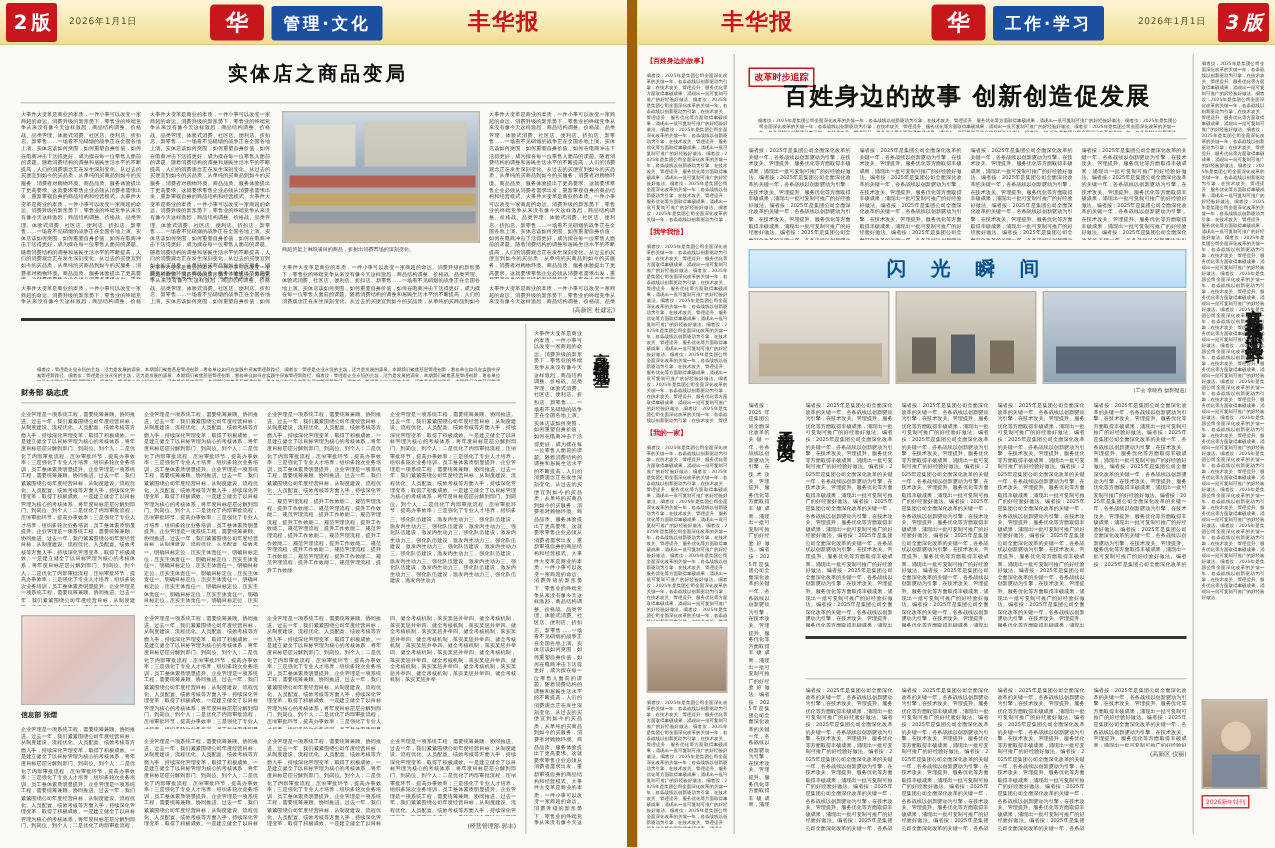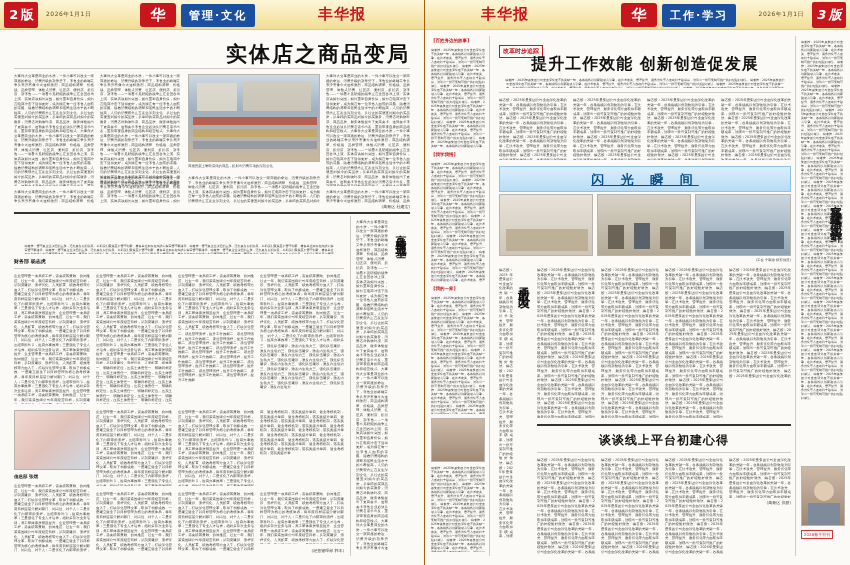--- a/index.html
+++ b/index.html
@@ -15,21 +15,21 @@
     background: #e9e7e2;
     overflow: hidden;
   }
   .page-sheet {
     position: absolute;
     top: 0;
     height: 565px;
     background: #fbfaf7;
     overflow: hidden;
   }
-  #page-left  { left: 0;   width: 425px; border-right: 1px solid #a16207; }
+  #page-left  { left: 0;   width: 425px; border-right: 7px solid #a16207; }
   #page-right { left: 425px; width: 425px; }
 
   
   .masthead {
     position: relative;
     height: 30px;
     background: linear-gradient(180deg,#fdf6d8 0%, #f7e9b3 55%, #f2dd95 100%);
     border-bottom: 1px solid #d8c98e;
   }
   .page-badge {
@@ -182,21 +182,21 @@
       <div class="page-badge left">2 版</div>
       <div class="mast-date l">2026年1月1日</div>
       <div class="mast-center l">
         <div class="logo-box">华</div>
         <div class="section-plate">管理·文化</div>
       </div>
       <div class="paper-name l">丰华报</div>
     </div>
 
     <div class="box" style="left:14px; top:40px; width:396px;">
-      <div class="headline" style="font-size:21px; letter-spacing:2px;text-align:right;">实体店之商品变局</div>
+      <div class="headline" style="font-size:13px; letter-spacing:2px;">实体店之商品变局</div>
     </div>
     <div class="rule-h" style="left:14px; top:68px; width:396px;"></div>
 
     <div class="box col-text" style="left:14px; top:74px; width:80px; height:112px;">大事件大变革是商业的本质，一件小事可以改变一家商超的命运。消费升级的新形势下，零售业的终端竞争从来没有像今天这样激烈，商品结构调整、价格战、品类管理、体验式消费、社区店、便利店、折扣店、新零售……一场看不见硝烟的战争正在全国各地上演。实体店该如何突围，如何重塑自身价值，如何在电商冲击下活得更好，成为摆在每一位零售人面前的课题。随着消费结构的调整和居民生活水平的不断提高，人们的消费观念正在发生深刻变化。从过去的买便宜到如今的买品质，从单纯的买商品到如今的买服务，消费者对购物环境、商品品质、服务体验提出了更高要求。这就要求零售企业必须从消费者需求出发，重新审视自身的商品结构和经营模式。大事件大变革是商业的本质，一件小事可以改变一家商超的命运。消费升级的新形势下，零售业的终端竞争从来没有像今天这样激烈，商品结构调整、价格战、品类管理、体验式消费、社区店、便利店、折扣店、新零售……一场看不见硝烟的战争正在全国各地上演。实体店该如何突围，如何重塑自身价值，如何在电商冲击下活得更好，成为摆在每一位零售人面前的课题。随着消费结构的调整和居民生活水平的不断提高，人们的消费观念正在发生深刻变化。从过去的买便宜到如今的买品质，从单纯的买商品到如今的买服务，消费者对购物环境、商品品质、服务体验提出了更高要求。这就要求零售企业必须从消费者需求出发，重新审视自身的商品结构和经营模式。</div>
     <div class="box col-text" style="left:100px; top:74px; width:80px; height:112px;">大事件大变革是商业的本质，一件小事可以改变一家商超的命运。消费升级的新形势下，零售业的终端竞争从来没有像今天这样激烈，商品结构调整、价格战、品类管理、体验式消费、社区店、便利店、折扣店、新零售……一场看不见硝烟的战争正在全国各地上演。实体店该如何突围，如何重塑自身价值，如何在电商冲击下活得更好，成为摆在每一位零售人面前的课题。随着消费结构的调整和居民生活水平的不断提高，人们的消费观念正在发生深刻变化。从过去的买便宜到如今的买品质，从单纯的买商品到如今的买服务，消费者对购物环境、商品品质、服务体验提出了更高要求。这就要求零售企业必须从消费者需求出发，重新审视自身的商品结构和经营模式。大事件大变革是商业的本质，一件小事可以改变一家商超的命运。消费升级的新形势下，零售业的终端竞争从来没有像今天这样激烈，商品结构调整、价格战、品类管理、体验式消费、社区店、便利店、折扣店、新零售……一场看不见硝烟的战争正在全国各地上演。实体店该如何突围，如何重塑自身价值，如何在电商冲击下活得更好，成为摆在每一位零售人面前的课题。随着消费结构的调整和居民生活水平的不断提高，人们的消费观念正在发生深刻变化。从过去的买便宜到如今的买品质，从单纯的买商品到如今的买服务，消费者对购物环境、商品品质、服务体验提出了更高要求。这就要求零售企业必须从消费者需求出发，重新审视自身的商品结构和经营模式。</div>
     <div class="photo ph-shelf" style="left:188px; top:74px; width:132px; height:88px;">
       <div style="position:absolute;left:4px;top:42px;width:124px;height:8px;background:#b9452f;opacity:.75;"></div>
       <div style="position:absolute;left:4px;top:54px;width:124px;height:8px;background:#c9a24a;opacity:.7;"></div>
       <div style="position:absolute;left:4px;top:66px;width:124px;height:8px;background:#7e8ca0;opacity:.6;"></div>
       <div style="position:absolute;left:8px;top:8px;width:40px;height:28px;background:#e3dcc9;opacity:.8;"></div>
@@ -269,32 +269,32 @@
       <div style="font-size:4.5px;color:#c8161d;font-weight:bold;">【我的一家】</div>
     </div>
     <div class="box col-text tiny" style="left:6px; top:296px; width:54px; height:118px;">编者按：2025年是集团公司全面深化改革的关键一年，各条战线以创新驱动为引擎，在技术攻关、管理提升、服务优化等方面取得丰硕成果，涌现出一批可复制可推广的好经验好做法。编者按：2025年是集团公司全面深化改革的关键一年，各条战线以创新驱动为引擎，在技术攻关、管理提升、服务优化等方面取得丰硕成果，涌现出一批可复制可推广的好经验好做法。编者按：2025年是集团公司全面深化改革的关键一年，各条战线以创新驱动为引擎，在技术攻关、管理提升、服务优化等方面取得丰硕成果，涌现出一批可复制可推广的好经验好做法。编者按：2025年是集团公司全面深化改革的关键一年，各条战线以创新驱动为引擎，在技术攻关、管理提升、服务优化等方面取得丰硕成果，涌现出一批可复制可推广的好经验好做法。编者按：2025年是集团公司全面深化改革的关键一年，各条战线以创新驱动为引擎，在技术攻关、管理提升、服务优化等方面取得丰硕成果，涌现出一批可复制可推广的好经验好做法。编者按：2025年是集团公司全面深化改革的关键一年，各条战线以创新驱动为引擎，在技术攻关、管理提升、服务优化等方面取得丰硕成果，涌现出一批可复制可推广的好经验好做法。编者按：2025年是集团公司全面深化改革的关键一年，各条战线以创新驱动为引擎，在技术攻关、管理提升、服务优化等方面取得丰硕成果，涌现出一批可复制可推广的好经验好做法。</div>
     <div class="photo ph-portrait" style="left:6px; top:418px; width:54px; height:44px;"></div>
     <div class="box col-text tiny" style="left:6px; top:466px; width:54px; height:86px;">编者按：2025年是集团公司全面深化改革的关键一年，各条战线以创新驱动为引擎，在技术攻关、管理提升、服务优化等方面取得丰硕成果，涌现出一批可复制可推广的好经验好做法。编者按：2025年是集团公司全面深化改革的关键一年，各条战线以创新驱动为引擎，在技术攻关、管理提升、服务优化等方面取得丰硕成果，涌现出一批可复制可推广的好经验好做法。编者按：2025年是集团公司全面深化改革的关键一年，各条战线以创新驱动为引擎，在技术攻关、管理提升、服务优化等方面取得丰硕成果，涌现出一批可复制可推广的好经验好做法。编者按：2025年是集团公司全面深化改革的关键一年，各条战线以创新驱动为引擎，在技术攻关、管理提升、服务优化等方面取得丰硕成果，涌现出一批可复制可推广的好经验好做法。编者按：2025年是集团公司全面深化改革的关键一年，各条战线以创新驱动为引擎，在技术攻关、管理提升、服务优化等方面取得丰硕成果，涌现出一批可复制可推广的好经验好做法。</div>
 
     <div style="position:absolute; left:74px; top:38px;">
       <span class="kicker">改革时步追踪</span>
     </div>
     <div class="box" style="left:74px; top:54px; width:292px;">
-      <div class="headline" style="font-size:16px; letter-spacing:1px;">提升工作效能   创新创造促发展</div>
+      <div class="headline" style="font-size:16px; letter-spacing:1px;">百姓身边的故事   创新创造促发展</div>
     </div>
     <div class="box col-text tiny" style="left:80px; top:78px; width:280px; height:10px; text-align:center;">编者按：2025年是集团公司全面深化改革的关键一年，各条战线以创新驱动为引擎，在技术攻关、管理提升、服务优化等方面取得丰硕成果，涌现出一批可复制可推广的好经验好做法。编者按：2025年是集团公司全面深化改革的关键一年，各条战线以创新驱动为引擎，在技术攻关、管理提升、服务优化等方面取得丰硕成果，涌现出一批可复制可推广的好经验好做法。编者按：2025年是集团公司全面深化改革的关键一年，各条战线以创新驱动为引擎，在技术攻关、管理提升、服务优化等方面取得丰硕成果，涌现出一批可复制可推广的好经验好做法。编者按：2025年是集团公司全面深化改革的关键一年，各条战线以创新驱动为引擎，在技术攻关、管理提升、服务优化等方面取得丰硕成果，涌现出一批可复制可推广的好经验好做法。</div>
     <div class="rule-h" style="left:74px; top:92px; width:292px;"></div>
 
     <div class="box col-text" style="left:74px; top:98px; width:68px; height:62px;">编者按：2025年是集团公司全面深化改革的关键一年，各条战线以创新驱动为引擎，在技术攻关、管理提升、服务优化等方面取得丰硕成果，涌现出一批可复制可推广的好经验好做法。编者按：2025年是集团公司全面深化改革的关键一年，各条战线以创新驱动为引擎，在技术攻关、管理提升、服务优化等方面取得丰硕成果，涌现出一批可复制可推广的好经验好做法。编者按：2025年是集团公司全面深化改革的关键一年，各条战线以创新驱动为引擎，在技术攻关、管理提升、服务优化等方面取得丰硕成果，涌现出一批可复制可推广的好经验好做法。编者按：2025年是集团公司全面深化改革的关键一年，各条战线以创新驱动为引擎，在技术攻关、管理提升、服务优化等方面取得丰硕成果，涌现出一批可复制可推广的好经验好做法。</div>
     <div class="box col-text" style="left:148px; top:98px; width:68px; height:62px;">编者按：2025年是集团公司全面深化改革的关键一年，各条战线以创新驱动为引擎，在技术攻关、管理提升、服务优化等方面取得丰硕成果，涌现出一批可复制可推广的好经验好做法。编者按：2025年是集团公司全面深化改革的关键一年，各条战线以创新驱动为引擎，在技术攻关、管理提升、服务优化等方面取得丰硕成果，涌现出一批可复制可推广的好经验好做法。编者按：2025年是集团公司全面深化改革的关键一年，各条战线以创新驱动为引擎，在技术攻关、管理提升、服务优化等方面取得丰硕成果，涌现出一批可复制可推广的好经验好做法。编者按：2025年是集团公司全面深化改革的关键一年，各条战线以创新驱动为引擎，在技术攻关、管理提升、服务优化等方面取得丰硕成果，涌现出一批可复制可推广的好经验好做法。</div>
     <div class="box col-text" style="left:222px; top:98px; width:68px; height:62px;">编者按：2025年是集团公司全面深化改革的关键一年，各条战线以创新驱动为引擎，在技术攻关、管理提升、服务优化等方面取得丰硕成果，涌现出一批可复制可推广的好经验好做法。编者按：2025年是集团公司全面深化改革的关键一年，各条战线以创新驱动为引擎，在技术攻关、管理提升、服务优化等方面取得丰硕成果，涌现出一批可复制可推广的好经验好做法。编者按：2025年是集团公司全面深化改革的关键一年，各条战线以创新驱动为引擎，在技术攻关、管理提升、服务优化等方面取得丰硕成果，涌现出一批可复制可推广的好经验好做法。编者按：2025年是集团公司全面深化改革的关键一年，各条战线以创新驱动为引擎，在技术攻关、管理提升、服务优化等方面取得丰硕成果，涌现出一批可复制可推广的好经验好做法。</div>
     <div class="box col-text" style="left:296px; top:98px; width:70px; height:62px;">编者按：2025年是集团公司全面深化改革的关键一年，各条战线以创新驱动为引擎，在技术攻关、管理提升、服务优化等方面取得丰硕成果，涌现出一批可复制可推广的好经验好做法。编者按：2025年是集团公司全面深化改革的关键一年，各条战线以创新驱动为引擎，在技术攻关、管理提升、服务优化等方面取得丰硕成果，涌现出一批可复制可推广的好经验好做法。编者按：2025年是集团公司全面深化改革的关键一年，各条战线以创新驱动为引擎，在技术攻关、管理提升、服务优化等方面取得丰硕成果，涌现出一批可复制可推广的好经验好做法。编者按：2025年是集团公司全面深化改革的关键一年，各条战线以创新驱动为引擎，在技术攻关、管理提升、服务优化等方面取得丰硕成果，涌现出一批可复制可推广的好经验好做法。</div>
 
     <div class="flash-band" style="left:74px; top:166px; width:292px; height:26px;">
-      <div class="flash-title" style="line-height:26px;text-decoration:underline;">闪  光  瞬  间</div>
+      <div class="flash-title" style="line-height:26px;">闪  光  瞬  间</div>
     </div>
     <div class="photo ph-room" style="left:74px; top:194px; width:94px; height:62px;">
       <div style="position:absolute;left:6px;top:34px;width:82px;height:22px;background:#b8a98c;opacity:.8;"></div>
     </div>
     <div class="photo ph-people" style="left:172px; top:194px; width:94px; height:62px;">
       <div style="position:absolute;left:10px;top:30px;width:16px;height:24px;background:#6b6457;"></div>
       <div style="position:absolute;left:36px;top:28px;width:16px;height:26px;background:#59616b;"></div>
       <div style="position:absolute;left:62px;top:32px;width:16px;height:22px;background:#7a6f5e;"></div>
     </div>
     <div class="photo ph-desk" style="left:270px; top:194px; width:96px; height:62px;">
@@ -305,23 +305,20 @@
     <div class="vert-title" style="left:90px; top:278px; font-size:12px;">勇敢出发</div>
     <div class="box col-text" style="left:74px; top:268px; width:14px; height:270px;">编者按：2025年是集团公司全面深化改革的关键一年，各条战线以创新驱动为引擎，在技术攻关、管理提升、服务优化等方面取得丰硕成果，涌现出一批可复制可推广的好经验好做法。编者按：2025年是集团公司全面深化改革的关键一年，各条战线以创新驱动为引擎，在技术攻关、管理提升、服务优化等方面取得丰硕成果，涌现出一批可复制可推广的好经验好做法。编者按：2025年是集团公司全面深化改革的关键一年，各条战线以创新驱动为引擎，在技术攻关、管理提升、服务优化等方面取得丰硕成果，涌现出一批可复制可推广的好经验好做法。</div>
 
     <div class="box col-text" style="left:112px; top:268px; width:58px; height:150px;">编者按：2025年是集团公司全面深化改革的关键一年，各条战线以创新驱动为引擎，在技术攻关、管理提升、服务优化等方面取得丰硕成果，涌现出一批可复制可推广的好经验好做法。编者按：2025年是集团公司全面深化改革的关键一年，各条战线以创新驱动为引擎，在技术攻关、管理提升、服务优化等方面取得丰硕成果，涌现出一批可复制可推广的好经验好做法。编者按：2025年是集团公司全面深化改革的关键一年，各条战线以创新驱动为引擎，在技术攻关、管理提升、服务优化等方面取得丰硕成果，涌现出一批可复制可推广的好经验好做法。编者按：2025年是集团公司全面深化改革的关键一年，各条战线以创新驱动为引擎，在技术攻关、管理提升、服务优化等方面取得丰硕成果，涌现出一批可复制可推广的好经验好做法。编者按：2025年是集团公司全面深化改革的关键一年，各条战线以创新驱动为引擎，在技术攻关、管理提升、服务优化等方面取得丰硕成果，涌现出一批可复制可推广的好经验好做法。编者按：2025年是集团公司全面深化改革的关键一年，各条战线以创新驱动为引擎，在技术攻关、管理提升、服务优化等方面取得丰硕成果，涌现出一批可复制可推广的好经验好做法。编者按：2025年是集团公司全面深化改革的关键一年，各条战线以创新驱动为引擎，在技术攻关、管理提升、服务优化等方面取得丰硕成果，涌现出一批可复制可推广的好经验好做法。</div>
     <div class="box col-text" style="left:176px; top:268px; width:58px; height:150px;">编者按：2025年是集团公司全面深化改革的关键一年，各条战线以创新驱动为引擎，在技术攻关、管理提升、服务优化等方面取得丰硕成果，涌现出一批可复制可推广的好经验好做法。编者按：2025年是集团公司全面深化改革的关键一年，各条战线以创新驱动为引擎，在技术攻关、管理提升、服务优化等方面取得丰硕成果，涌现出一批可复制可推广的好经验好做法。编者按：2025年是集团公司全面深化改革的关键一年，各条战线以创新驱动为引擎，在技术攻关、管理提升、服务优化等方面取得丰硕成果，涌现出一批可复制可推广的好经验好做法。编者按：2025年是集团公司全面深化改革的关键一年，各条战线以创新驱动为引擎，在技术攻关、管理提升、服务优化等方面取得丰硕成果，涌现出一批可复制可推广的好经验好做法。编者按：2025年是集团公司全面深化改革的关键一年，各条战线以创新驱动为引擎，在技术攻关、管理提升、服务优化等方面取得丰硕成果，涌现出一批可复制可推广的好经验好做法。编者按：2025年是集团公司全面深化改革的关键一年，各条战线以创新驱动为引擎，在技术攻关、管理提升、服务优化等方面取得丰硕成果，涌现出一批可复制可推广的好经验好做法。编者按：2025年是集团公司全面深化改革的关键一年，各条战线以创新驱动为引擎，在技术攻关、管理提升、服务优化等方面取得丰硕成果，涌现出一批可复制可推广的好经验好做法。</div>
     <div class="box col-text" style="left:240px; top:268px; width:58px; height:150px;">编者按：2025年是集团公司全面深化改革的关键一年，各条战线以创新驱动为引擎，在技术攻关、管理提升、服务优化等方面取得丰硕成果，涌现出一批可复制可推广的好经验好做法。编者按：2025年是集团公司全面深化改革的关键一年，各条战线以创新驱动为引擎，在技术攻关、管理提升、服务优化等方面取得丰硕成果，涌现出一批可复制可推广的好经验好做法。编者按：2025年是集团公司全面深化改革的关键一年，各条战线以创新驱动为引擎，在技术攻关、管理提升、服务优化等方面取得丰硕成果，涌现出一批可复制可推广的好经验好做法。编者按：2025年是集团公司全面深化改革的关键一年，各条战线以创新驱动为引擎，在技术攻关、管理提升、服务优化等方面取得丰硕成果，涌现出一批可复制可推广的好经验好做法。编者按：2025年是集团公司全面深化改革的关键一年，各条战线以创新驱动为引擎，在技术攻关、管理提升、服务优化等方面取得丰硕成果，涌现出一批可复制可推广的好经验好做法。编者按：2025年是集团公司全面深化改革的关键一年，各条战线以创新驱动为引擎，在技术攻关、管理提升、服务优化等方面取得丰硕成果，涌现出一批可复制可推广的好经验好做法。编者按：2025年是集团公司全面深化改革的关键一年，各条战线以创新驱动为引擎，在技术攻关、管理提升、服务优化等方面取得丰硕成果，涌现出一批可复制可推广的好经验好做法。</div>
     <div class="box col-text" style="left:304px; top:268px; width:62px; height:110px;">编者按：2025年是集团公司全面深化改革的关键一年，各条战线以创新驱动为引擎，在技术攻关、管理提升、服务优化等方面取得丰硕成果，涌现出一批可复制可推广的好经验好做法。编者按：2025年是集团公司全面深化改革的关键一年，各条战线以创新驱动为引擎，在技术攻关、管理提升、服务优化等方面取得丰硕成果，涌现出一批可复制可推广的好经验好做法。编者按：2025年是集团公司全面深化改革的关键一年，各条战线以创新驱动为引擎，在技术攻关、管理提升、服务优化等方面取得丰硕成果，涌现出一批可复制可推广的好经验好做法。编者按：2025年是集团公司全面深化改革的关键一年，各条战线以创新驱动为引擎，在技术攻关、管理提升、服务优化等方面取得丰硕成果，涌现出一批可复制可推广的好经验好做法。编者按：2025年是集团公司全面深化改革的关键一年，各条战线以创新驱动为引擎，在技术攻关、管理提升、服务优化等方面取得丰硕成果，涌现出一批可复制可推广的好经验好做法。编者按：2025年是集团公司全面深化改革的关键一年，各条战线以创新驱动为引擎，在技术攻关、管理提升、服务优化等方面取得丰硕成果，涌现出一批可复制可推广的好经验好做法。</div>
 
     <div class="rule-h" style="left:112px; top:424px; width:254px; height:2px; background:#333;"></div>
 
-    <div class="box" style="left:112px; top:432px; width:254px;">
-      <div class="headline" style="font-size:12px; letter-spacing:1px;">谈谈线上平台初建心得</div>
-    </div>
     <div class="rule-h" style="left:112px; top:452px; width:254px;"></div>
 
     <div class="box col-text" style="left:112px; top:458px; width:58px; height:96px;">编者按：2025年是集团公司全面深化改革的关键一年，各条战线以创新驱动为引擎，在技术攻关、管理提升、服务优化等方面取得丰硕成果，涌现出一批可复制可推广的好经验好做法。编者按：2025年是集团公司全面深化改革的关键一年，各条战线以创新驱动为引擎，在技术攻关、管理提升、服务优化等方面取得丰硕成果，涌现出一批可复制可推广的好经验好做法。编者按：2025年是集团公司全面深化改革的关键一年，各条战线以创新驱动为引擎，在技术攻关、管理提升、服务优化等方面取得丰硕成果，涌现出一批可复制可推广的好经验好做法。编者按：2025年是集团公司全面深化改革的关键一年，各条战线以创新驱动为引擎，在技术攻关、管理提升、服务优化等方面取得丰硕成果，涌现出一批可复制可推广的好经验好做法。编者按：2025年是集团公司全面深化改革的关键一年，各条战线以创新驱动为引擎，在技术攻关、管理提升、服务优化等方面取得丰硕成果，涌现出一批可复制可推广的好经验好做法。</div>
     <div class="box col-text" style="left:176px; top:458px; width:58px; height:96px;">编者按：2025年是集团公司全面深化改革的关键一年，各条战线以创新驱动为引擎，在技术攻关、管理提升、服务优化等方面取得丰硕成果，涌现出一批可复制可推广的好经验好做法。编者按：2025年是集团公司全面深化改革的关键一年，各条战线以创新驱动为引擎，在技术攻关、管理提升、服务优化等方面取得丰硕成果，涌现出一批可复制可推广的好经验好做法。编者按：2025年是集团公司全面深化改革的关键一年，各条战线以创新驱动为引擎，在技术攻关、管理提升、服务优化等方面取得丰硕成果，涌现出一批可复制可推广的好经验好做法。编者按：2025年是集团公司全面深化改革的关键一年，各条战线以创新驱动为引擎，在技术攻关、管理提升、服务优化等方面取得丰硕成果，涌现出一批可复制可推广的好经验好做法。编者按：2025年是集团公司全面深化改革的关键一年，各条战线以创新驱动为引擎，在技术攻关、管理提升、服务优化等方面取得丰硕成果，涌现出一批可复制可推广的好经验好做法。</div>
     <div class="box col-text" style="left:240px; top:458px; width:58px; height:96px;">编者按：2025年是集团公司全面深化改革的关键一年，各条战线以创新驱动为引擎，在技术攻关、管理提升、服务优化等方面取得丰硕成果，涌现出一批可复制可推广的好经验好做法。编者按：2025年是集团公司全面深化改革的关键一年，各条战线以创新驱动为引擎，在技术攻关、管理提升、服务优化等方面取得丰硕成果，涌现出一批可复制可推广的好经验好做法。编者按：2025年是集团公司全面深化改革的关键一年，各条战线以创新驱动为引擎，在技术攻关、管理提升、服务优化等方面取得丰硕成果，涌现出一批可复制可推广的好经验好做法。编者按：2025年是集团公司全面深化改革的关键一年，各条战线以创新驱动为引擎，在技术攻关、管理提升、服务优化等方面取得丰硕成果，涌现出一批可复制可推广的好经验好做法。编者按：2025年是集团公司全面深化改革的关键一年，各条战线以创新驱动为引擎，在技术攻关、管理提升、服务优化等方面取得丰硕成果，涌现出一批可复制可推广的好经验好做法。</div>
     <div class="box col-text" style="left:304px; top:458px; width:62px; height:40px;">编者按：2025年是集团公司全面深化改革的关键一年，各条战线以创新驱动为引擎，在技术攻关、管理提升、服务优化等方面取得丰硕成果，涌现出一批可复制可推广的好经验好做法。编者按：2025年是集团公司全面深化改革的关键一年，各条战线以创新驱动为引擎，在技术攻关、管理提升、服务优化等方面取得丰硕成果，涌现出一批可复制可推广的好经验好做法。</div>
     <div class="sig" style="position:absolute; left:304px; top:500px; width:62px;">(高新区  仪丽)</div>
 
     <div class="rule-v" style="left:370px; top:36px; height:520px;"></div>
     <div class="vert-title" style="left:402px; top:196px; font-size:12px;">寒风直播热了地头鲜</div>

